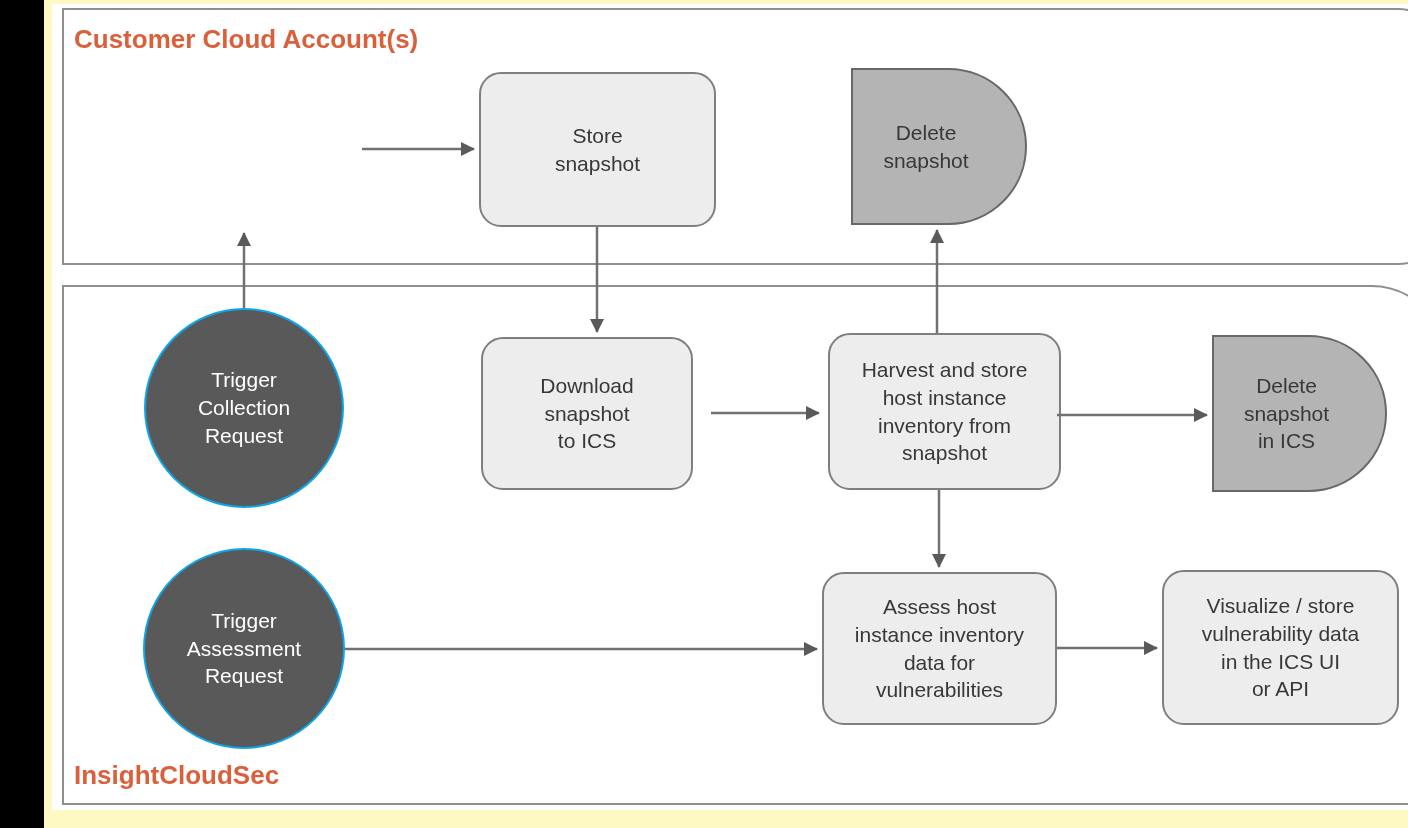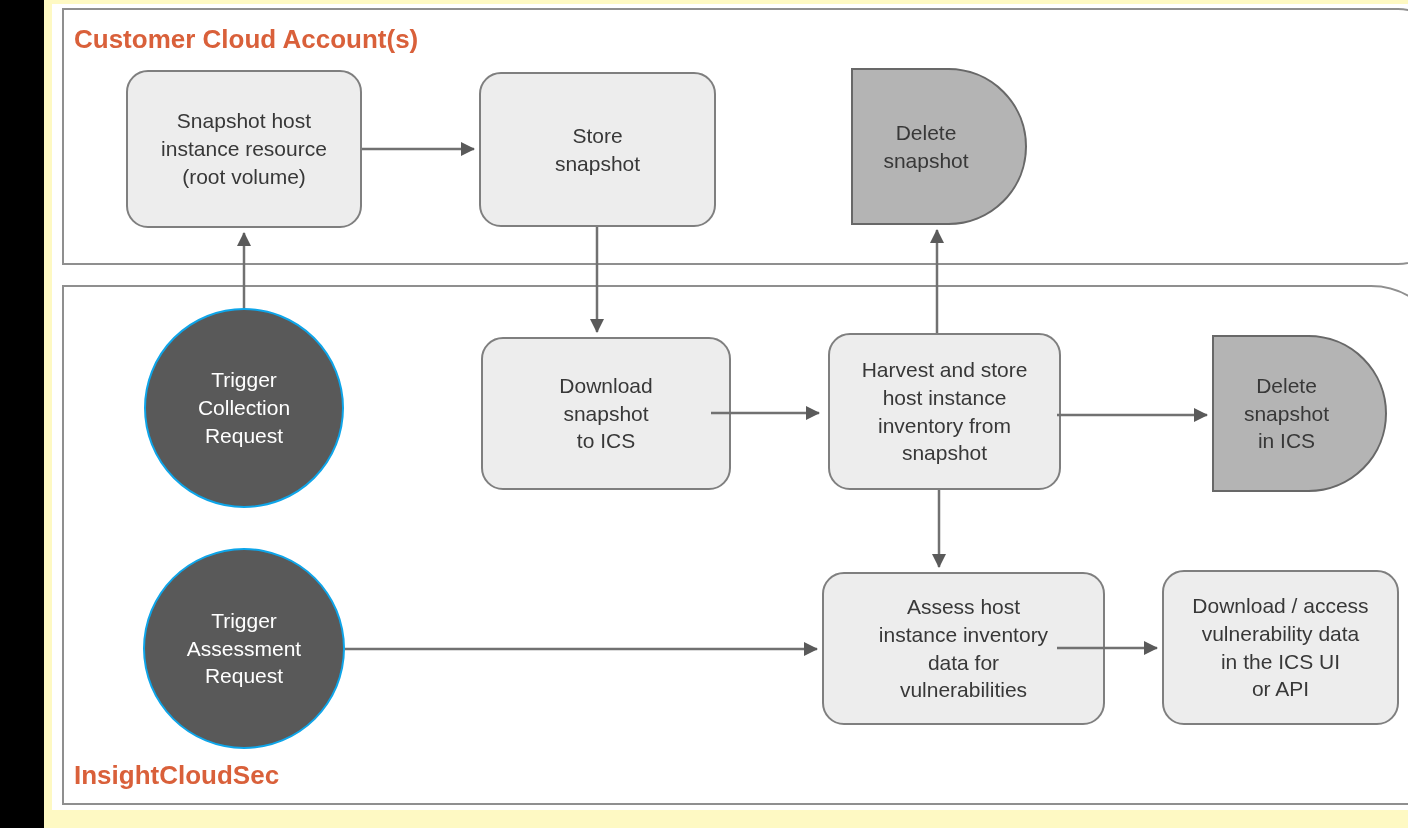--- a/index.html
+++ b/index.html
@@ -81,25 +81,25 @@
     background: #595959;
     border: 2px solid #0ea5e9;
     border-radius: 50%;
     color: #ffffff;
   }
 
   .n-snapshot-host   { left: 82px;   top: 70px;  width: 236px; height: 158px; }
   .n-store-snapshot  { left: 435px;  top: 72px;  width: 237px; height: 155px; }
   .n-delete-snapshot { left: 807px;  top: 68px;  width: 176px; height: 157px; }
   .n-trigger-collection { left: 100px; top: 308px; width: 200px; height: 200px; }
-  .n-download        { left: 437px;  top: 337px; width: 250px; height: 153px; }
+  .n-download        { left: 437px;  top: 337px; width: 212px; height: 153px; }
   .n-harvest         { left: 784px;  top: 333px; width: 233px; height: 157px; }
   .n-delete-ics      { left: 1168px; top: 335px; width: 175px; height: 157px; }
   .n-trigger-assessment { left: 99px; top: 548px; width: 202px; height: 201px; }
-  .n-assess          { left: 778px;  top: 572px; width: 283px; height: 153px; }
+  .n-assess          { left: 778px;  top: 572px; width: 235px; height: 153px; }
   .n-visualize       { left: 1118px; top: 570px; width: 237px; height: 155px; }
 
   .edges-svg {
     position: absolute;
     left: 0;
     top: 0;
     width: 1408px;
     height: 828px;
     pointer-events: none;
   }
@@ -116,23 +116,20 @@
 
     
   </div>
 
   <div class="container-box container-customer"></div>
   <div class="container-box container-ics"></div>
 
   <div class="container-title title-customer">Customer Cloud Account(s)</div>
   <div class="container-title title-ics">InsightCloudSec</div>
 
-  <div class="node process n-snapshot-host">Snapshot host
-instance resource
-(root volume)</div>
 
   <div class="node process n-store-snapshot">Store
 snapshot</div>
 
   <div class="node delay n-delete-snapshot">Delete
 snapshot</div>
 
   <div class="node circle n-trigger-collection">Trigger
 Collection
 Request</div>
@@ -152,21 +149,21 @@
 
   <div class="node circle n-trigger-assessment">Trigger
 Assessment
 Request</div>
 
   <div class="node process n-assess">Assess host
 instance inventory
 data for
 vulnerabilities</div>
 
-  <div class="node process n-visualize">Download / access
+  <div class="node process n-visualize">Visualize / store
 vulnerability data
 in the ICS UI
 or API</div>
 
   <svg class="edges-svg" viewBox="0 0 1408 828">
     <defs>
       <marker id="ah" markerUnits="userSpaceOnUse" markerWidth="16" markerHeight="16" refX="13" refY="7" orient="auto">
         <path d="M0,0 L14,7 L0,14 Z" fill="#5a5a5a"></path>
       </marker>
     </defs>

